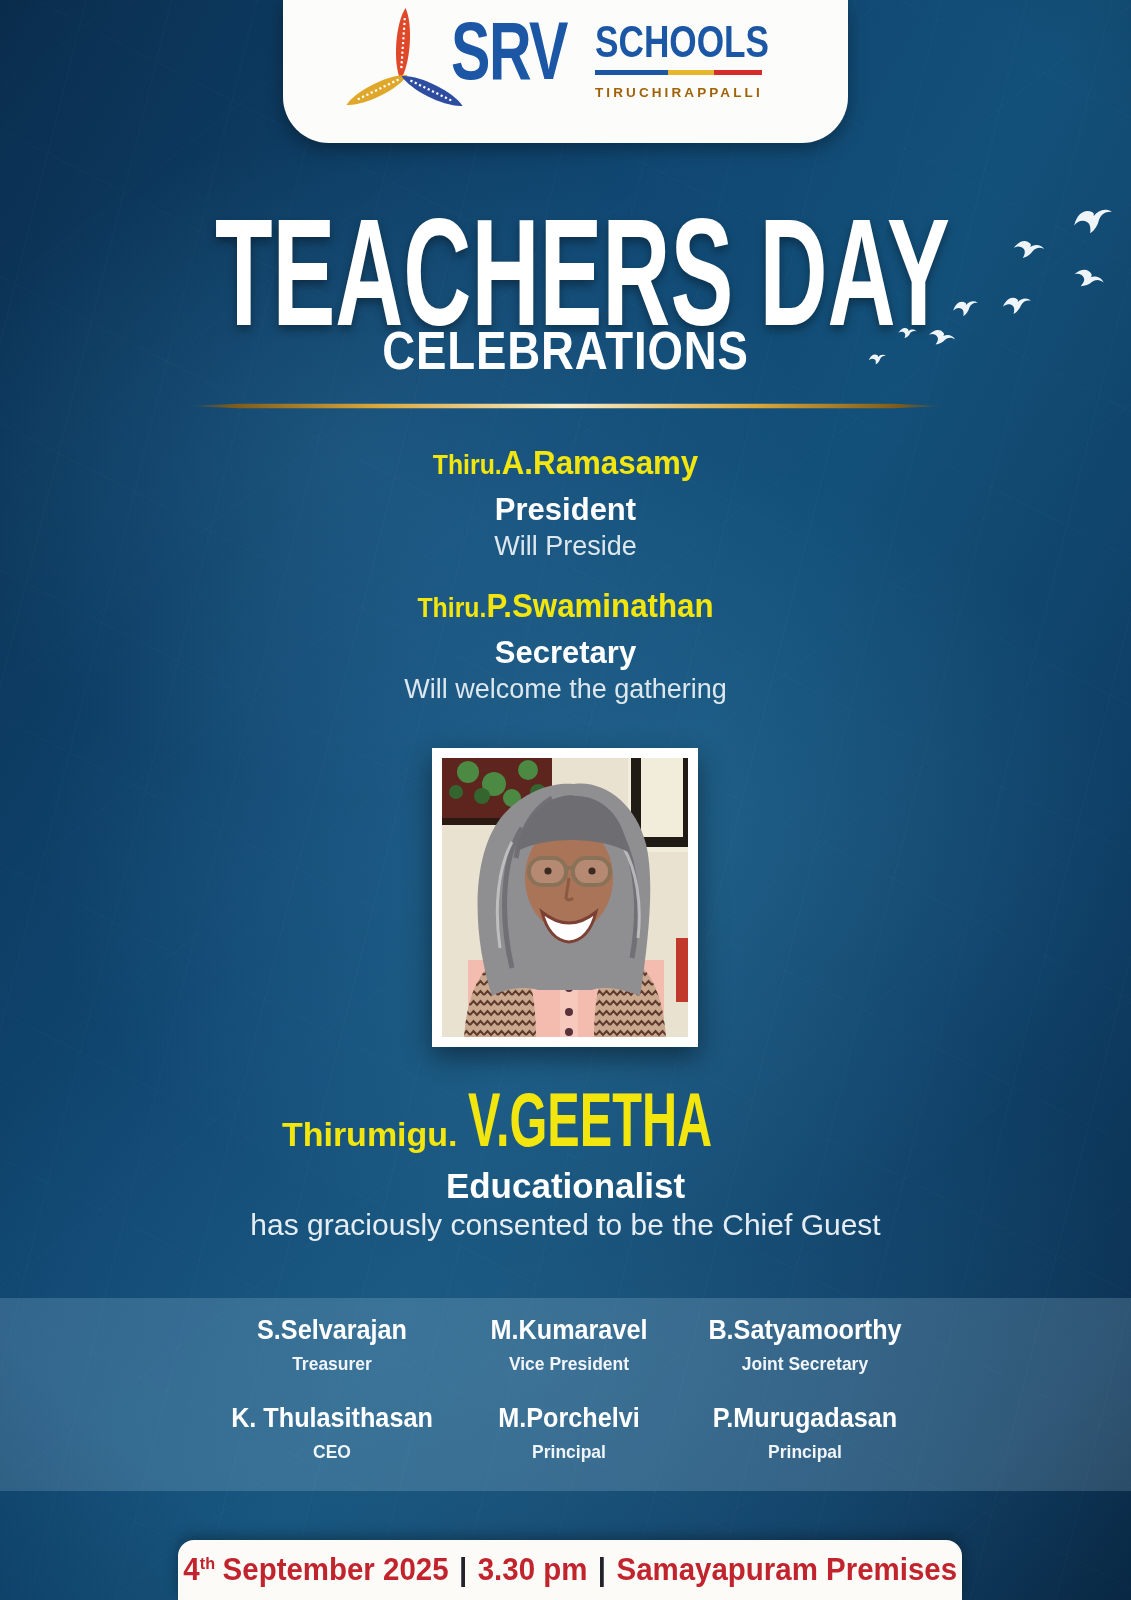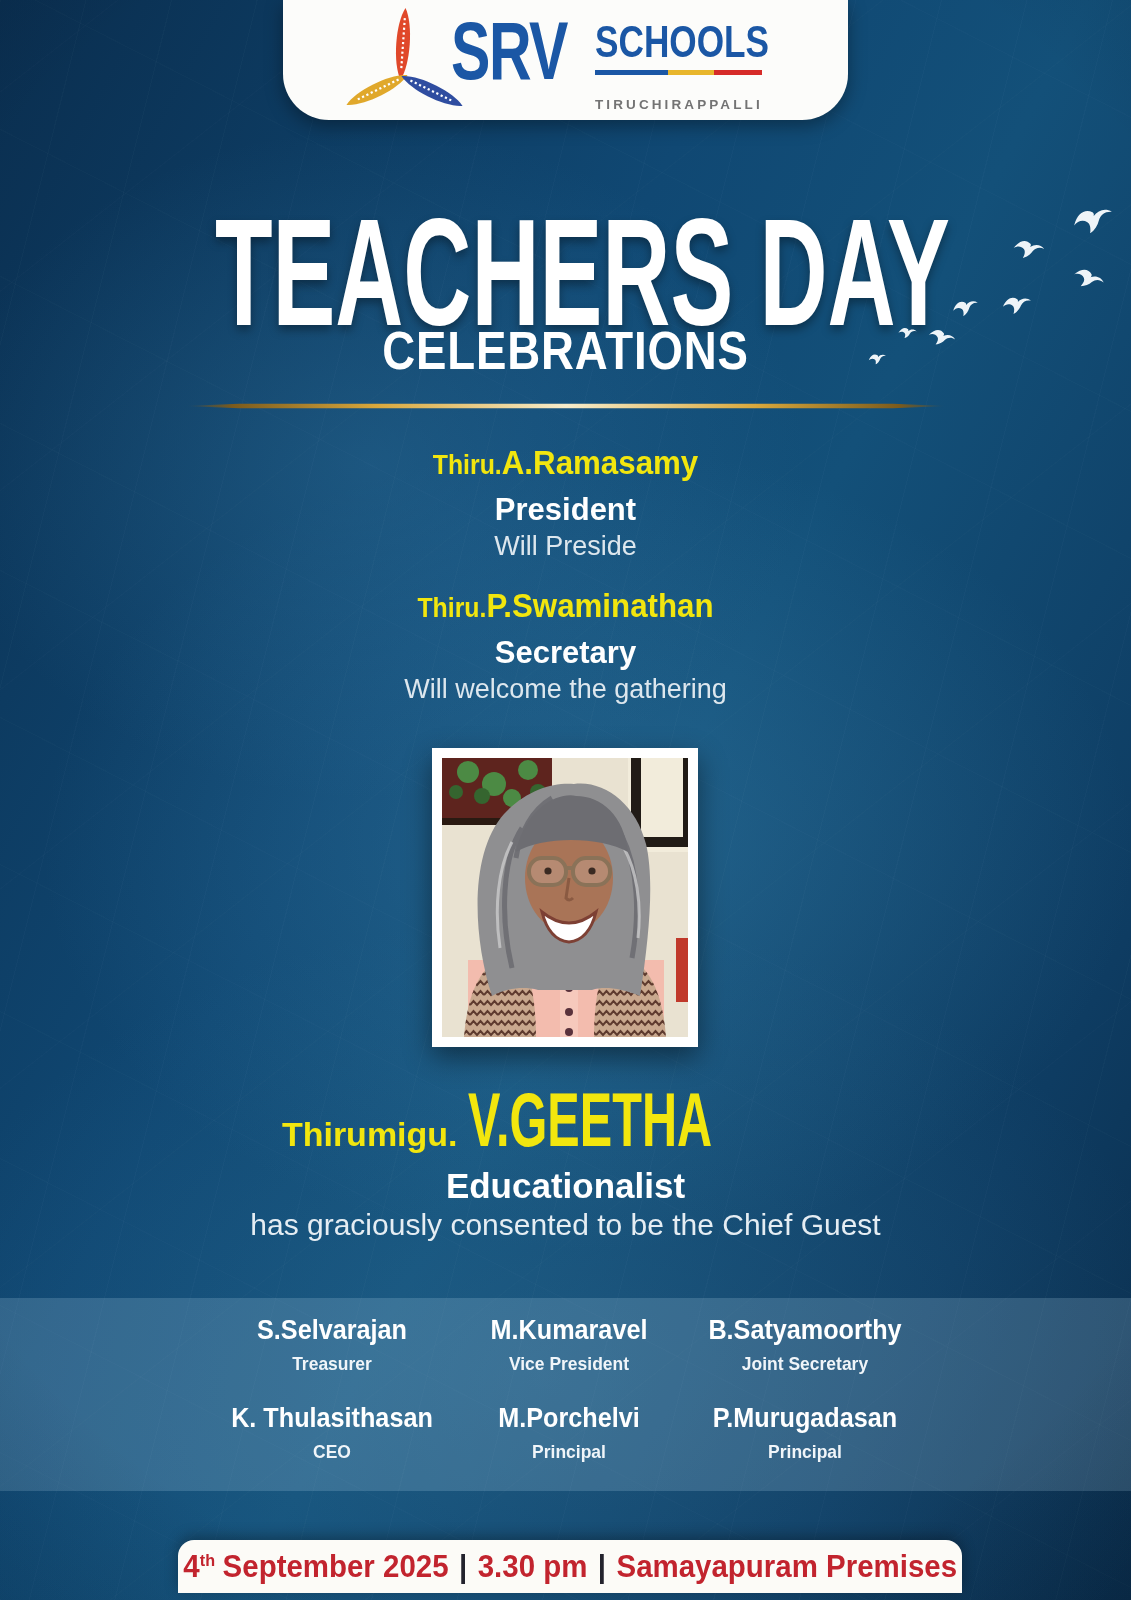--- a/index.html
+++ b/index.html
@@ -21,38 +21,38 @@
       repeating-linear-gradient(104deg, rgba(255,255,255,0.035) 0 1px, transparent 1px 83px),
       repeating-linear-gradient(27deg,  rgba(255,255,255,0.028) 0 1px, transparent 1px 131px),
       repeating-linear-gradient(-38deg, rgba(255,255,255,0.022) 0 1px, transparent 1px 157px);
   }
   .bg-vignette { position:absolute; inset:0; pointer-events:none;
     background: radial-gradient(ellipse 130% 105% at 50% 46%, rgba(0,0,0,0) 52%, rgba(4,17,32,0.55) 100%);
   }
 
   
   .banner {
-    position:absolute; left:283px; top:0; width:565px; height:120px;
+    position:absolute; left:283px; top:0; width:565px; height:143px;
     background:#fcfcfa; border-radius:0 0 46px 46px;
     box-shadow:0 6px 18px rgba(0,0,0,0.35); z-index:5;
   }
   .logo-icon { position:absolute; left:46px; top:4px; width:140px; height:106px; }
   .brand-srv {
     position:absolute; left:168px; top:8px; font-size:82px; font-weight:800;
     color:#1b57a5; line-height:1.05; letter-spacing:-2px;
     transform:scaleX(0.72); transform-origin:left top; white-space:nowrap;
   }
   .brand-right { position:absolute; left:312px; top:20px; width:176px; }
   .brand-schools {
     font-size:44px; font-weight:800; color:#1b57a5; line-height:1;
     transform:scaleX(0.80); transform-origin:left top; white-space:nowrap; letter-spacing:0;
   }
   .brand-underline { margin-top:6px; width:167px; height:5px;
     background:linear-gradient(90deg, #1b57a5 0 44%, #e8b62c 44% 71%, #d62b28 71% 100%); }
-  .brand-city { margin-top:22px; font-size:13.5px; font-weight:700; color:#737373;
+  .brand-city { margin-top:10px; font-size:13.5px; font-weight:700; color:#a16207;
     letter-spacing:3.1px; white-space:nowrap; }
 
   
   .title {
     position:absolute; top:196px; left:0; width:100%; text-align:center;
     font-size:152px; font-weight:800; color:#ffffff; line-height:1; white-space:nowrap;
     transform:scaleX(0.62); transform-origin:center top;
     text-shadow:0 5px 12px rgba(0,0,0,0.35);
   }
   .subtitle {
@@ -103,21 +103,21 @@
     display:flex; flex-wrap:wrap; justify-content:space-between; padding-top:18px;
   }
   .committee-cell { width:230px; height:85px; text-align:center; }
   .committee-name { font-size:28px; font-weight:700; color:#ffffff; line-height:1;
     transform:scaleX(0.9); transform-origin:center top; white-space:nowrap; }
   .committee-role { margin-top:10px; font-size:19px; font-weight:700; color:#f0f5f9; line-height:1;
     transform:scaleX(0.92); transform-origin:center top; }
 
   
   .footer-bar {
-    position:absolute; left:178px; top:1540px; width:784px; height:53px;
+    position:absolute; left:178px; top:1540px; width:784px; height:60px;
     background:#fcfbf7; border-radius:16px 16px 0 0;
     display:flex; align-items:center; justify-content:center;
     box-shadow:0 -4px 14px rgba(0,0,0,0.3); z-index:5;
   }
   .footer-text { font-size:31px; font-weight:700; color:#c2242e; white-space:nowrap;
     transform:scaleX(0.95); transform-origin:center center; }
   .footer-text sup { font-size:0.55em; vertical-align:super; }
   .footer-sep { color:#23232d; padding:0 11px; }
   .ml { margin-left:8px; }
 

